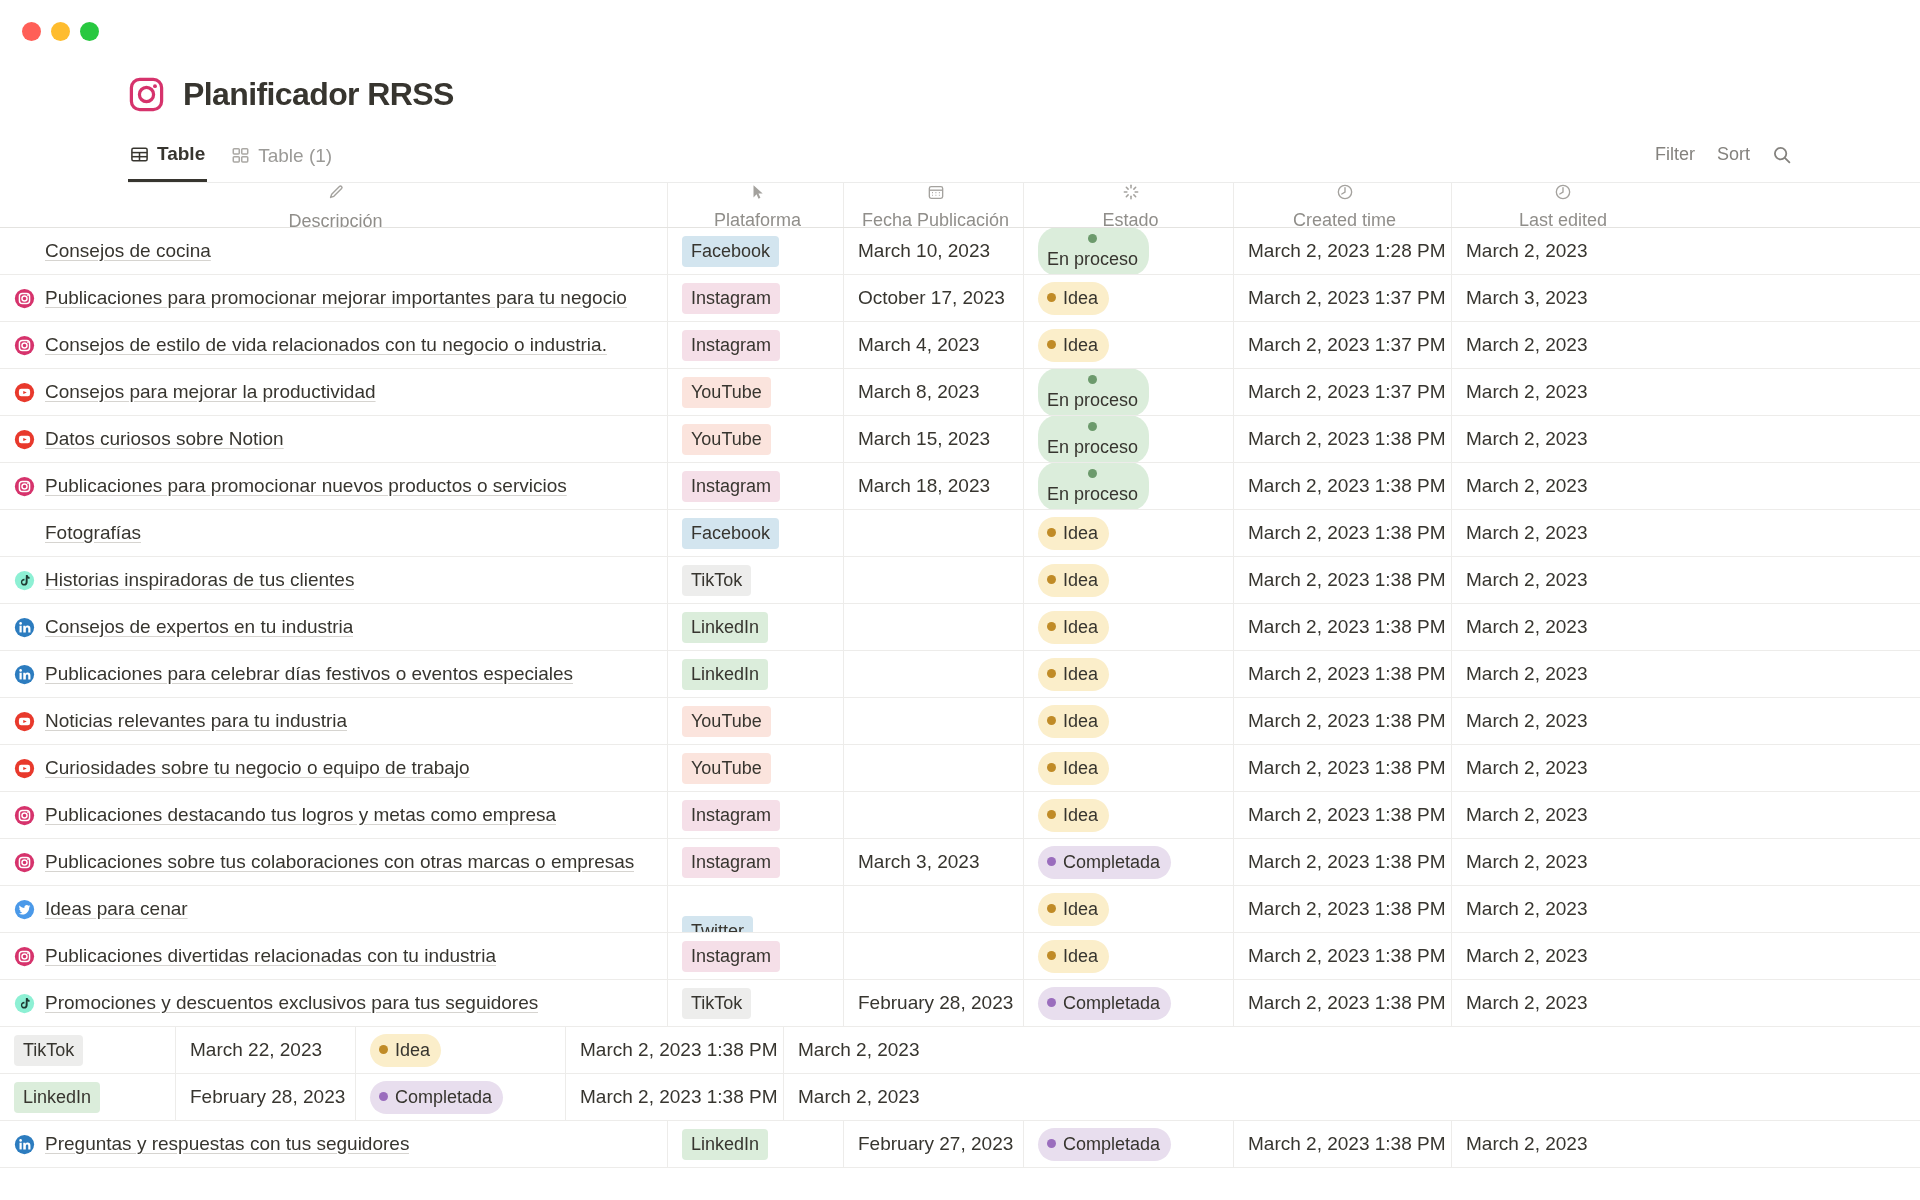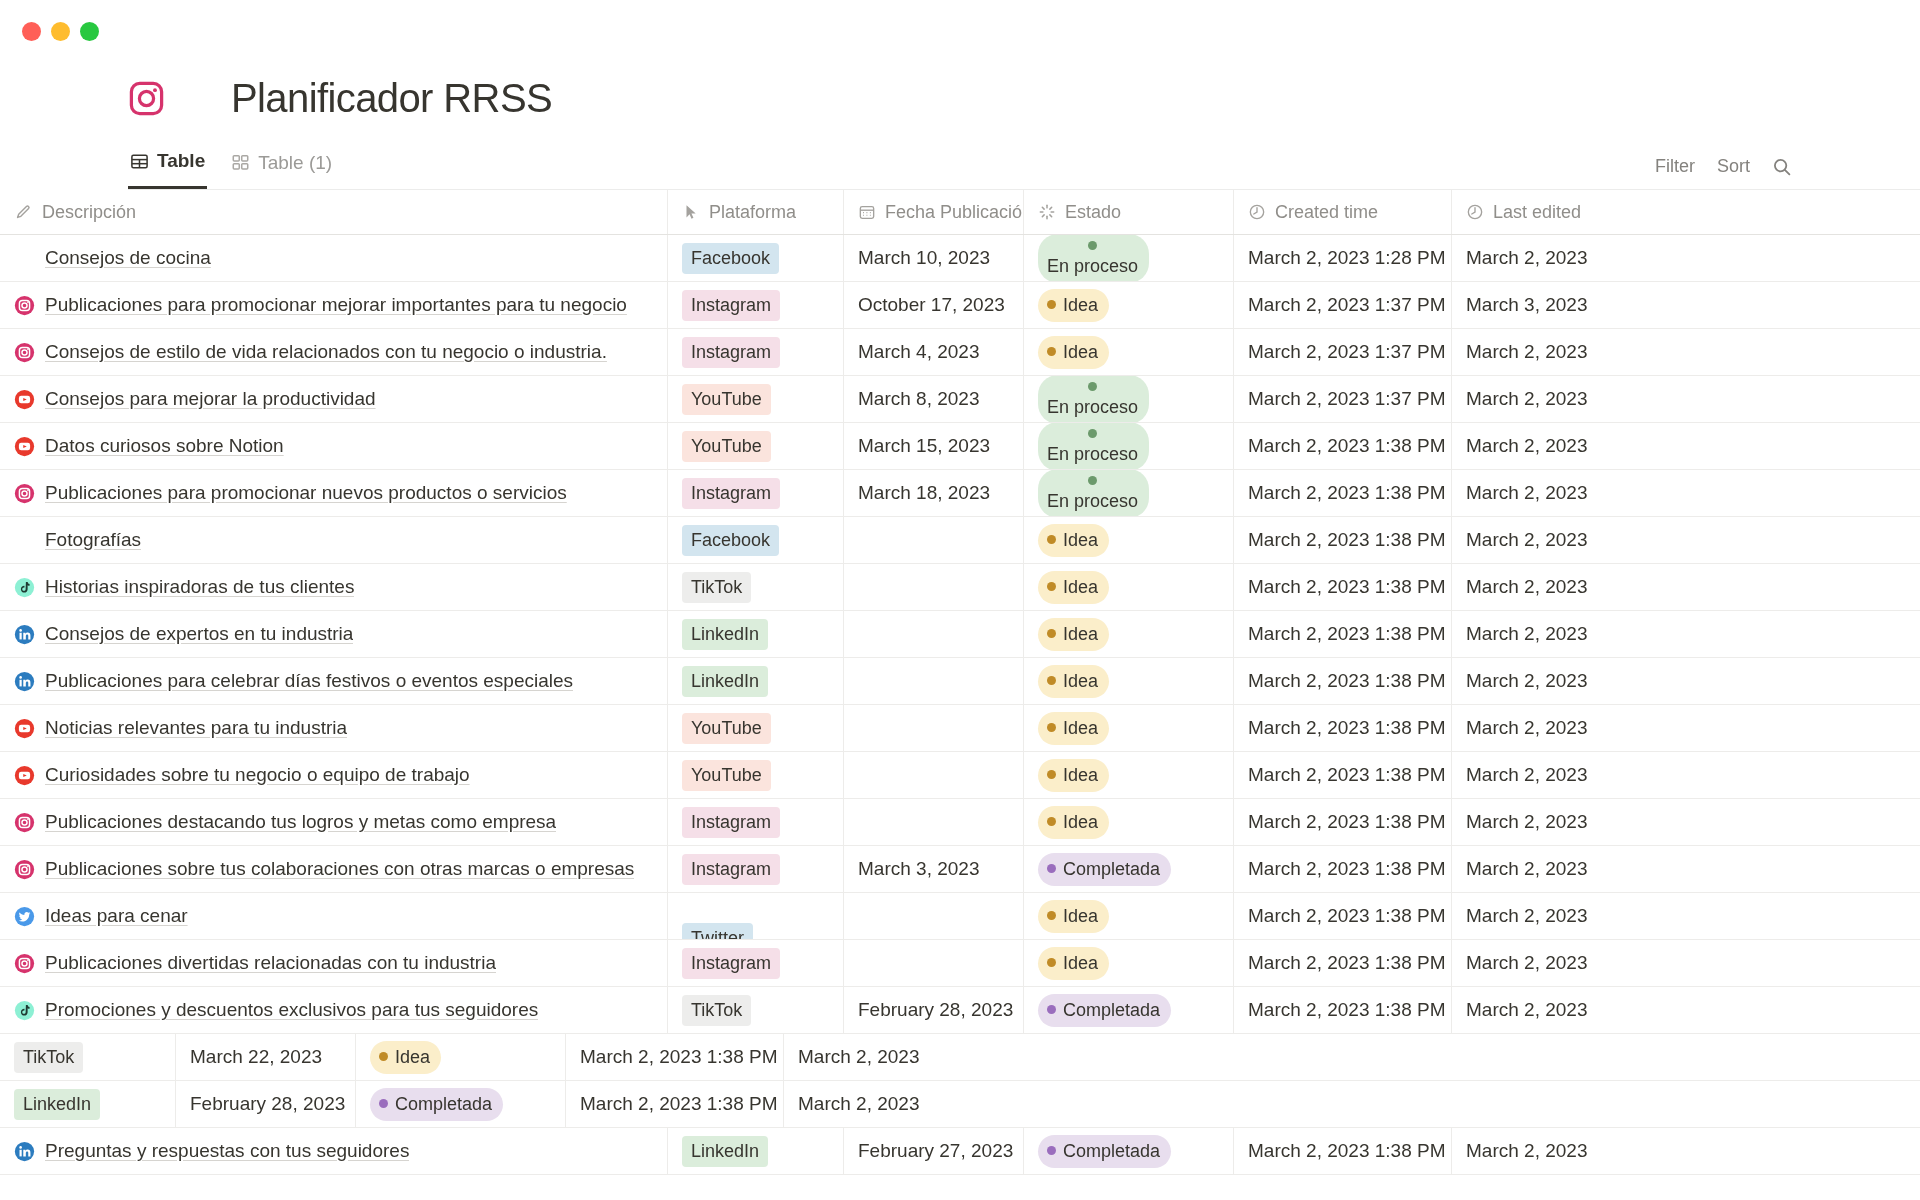--- a/index.html
+++ b/index.html
@@ -17,27 +17,27 @@
   .dot.red    { background: #ff5f57; }
   .dot.yellow { background: #febc2e; }
   .dot.green  { background: #28c840; }
 
   
   .page { padding-left: 128px; padding-right: 0; }
 
   .title-row { display: flex; align-items: center; gap: 18px; margin-top: 14px; margin-bottom: 26px; }
   .page-icon { width: 37px; height: 37px; flex: 0 0 37px; }
   .page-title {
-    font-size: 40px; font-weight: normal; color: #37352f;
-    letter-spacing: -0.6px; line-height: 1.1; margin-left: 48px;
+    font-size: 32px; font-weight: bold; color: #37352f;
+    letter-spacing: -0.6px; line-height: 1.1;
   }
 
   
   .tabbar {
-    display: flex; align-items: flex-end; justify-content: space-between;
+    display: flex; align-items: center; justify-content: space-between;
     border-bottom: 1px solid #ececeb;
     padding-right: 128px;
     height: 44px;
   }
   .tabs { display: flex; align-items: flex-end; gap: 22px; height: 100%; }
   .tab {
     display: flex; align-items: center; gap: 8px;
     font-size: 19px; color: #9b9a97;
     height: 100%; padding: 0 2px 10px 2px;
     cursor: pointer;
@@ -52,21 +52,21 @@
   
   .table { width: 1920px; }
   .trow { display: flex; border-bottom: 1px solid #edecea; height: 47px; align-items: stretch; }
   .thead { border-bottom: 1px solid #e4e3e0; height: 45px; }
   .tcell {
     display: flex; align-items: center;
     padding: 0 10px 0 14px;
     border-right: 1px solid #edecea;
     overflow: hidden; white-space: nowrap;
   }
-  .thead .tcell { color: #908e8a; font-size: 18px; gap: 9px; }
+  .thead .tcell { color: #908e8a; font-size: 18px; gap: 9px; flex-direction: column; }
   .thead .tcell svg { flex: 0 0 auto; }
 
   .c-desc   { width: 668px; padding-left: 14px; }
   .c-plat   { width: 176px; }
   .c-fecha  { width: 180px; }
   .c-estado { width: 210px; }
   .c-created{ width: 218px; }
   .c-edited { width: 218px; border-right: none; }
 
   .trow .c-desc { padding-left: 14px; gap: 10px; }

